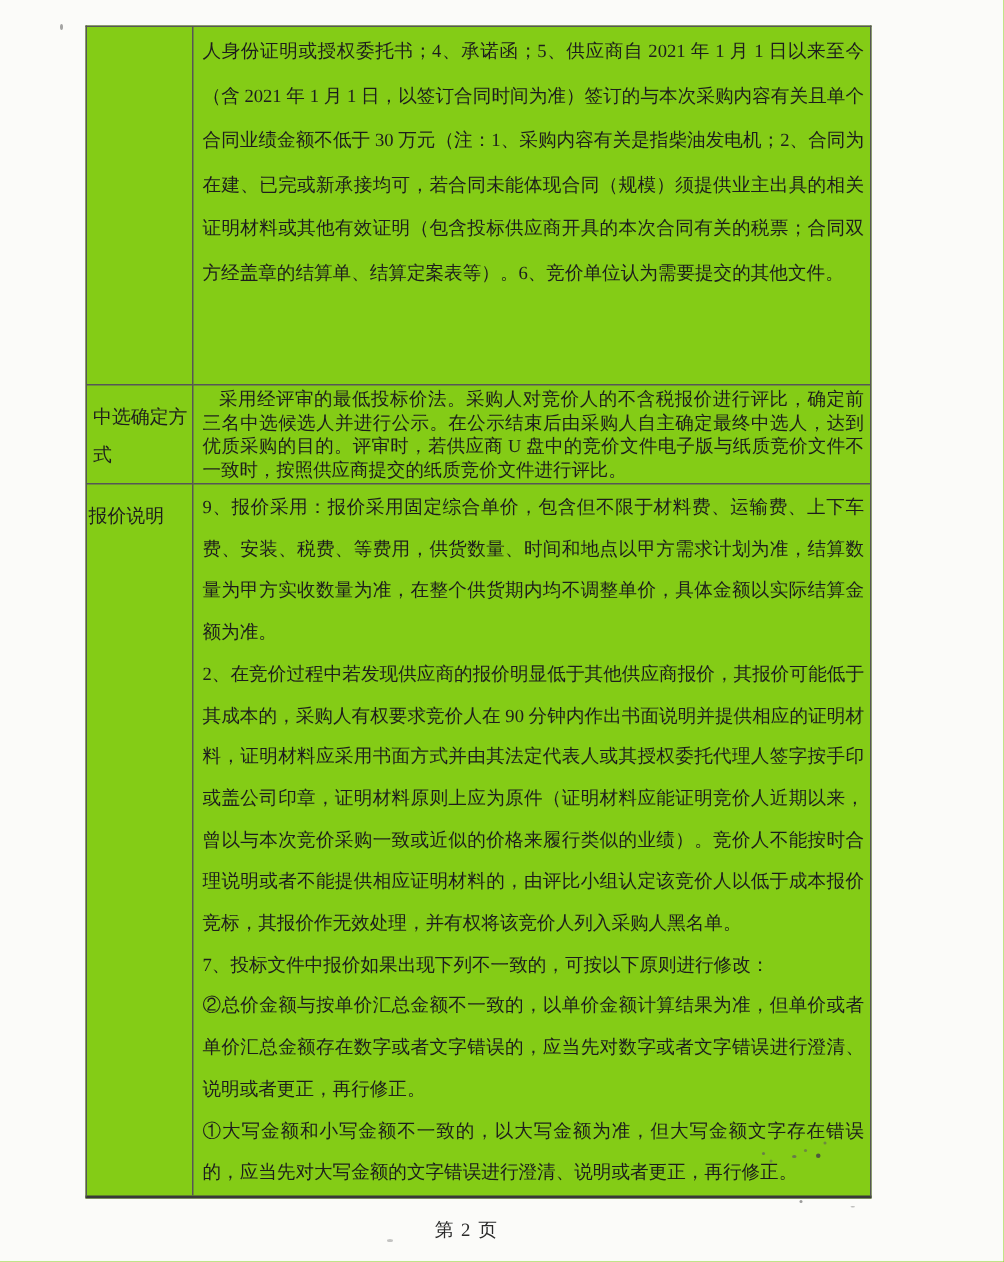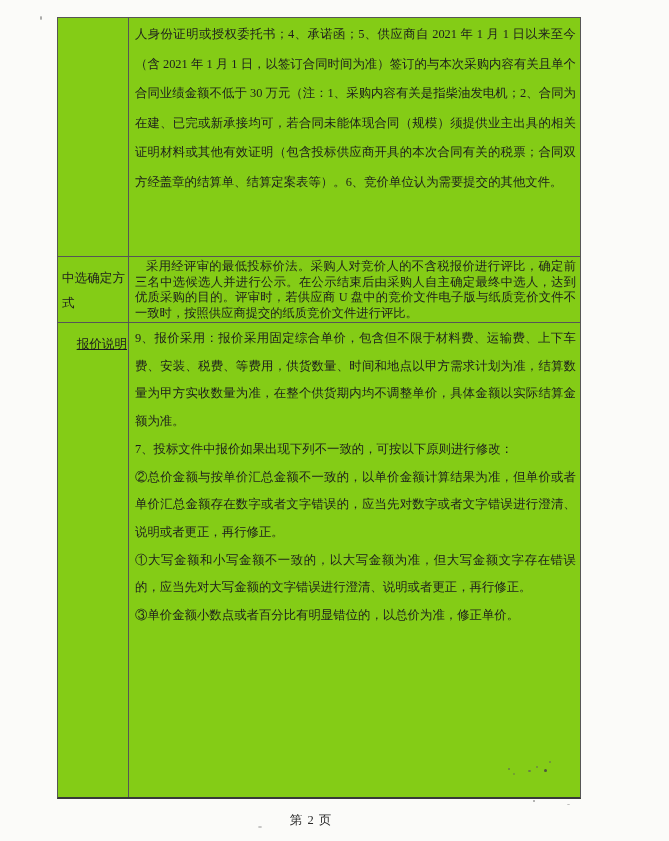--- a/index.html
+++ b/index.html
@@ -33,23 +33,22 @@
     box-sizing: border-box;
     overflow: hidden;
   }
   .cell-label {
     border-right: 1px solid #565656;
     font-size: 12.6px;
     line-height: 25px;
     padding: 9px 1px 0 4px;
   }
   .cell-label.center {
-    text-align: right;
+    text-align: left;
     padding-left: 1px;
-    text-decoration: underline;
   }
   .cell-content {
     padding: 2px 4px 0 6px;
     text-align: justify;
     text-justify: inter-ideograph;
   }
   .row2 { border-top: 1px solid #565656; }
   .row3 { border-top: 1px solid #565656; }
 
   .cell-content p {
@@ -93,20 +92,21 @@
   </div>
 
   <div class="cell cell-label row2">中选确定方式</div>
   <div class="cell cell-content lh-tight row2">
     <p class="indent-sm">采用经评审的最低投标价法。采购人对竞价人的不含税报价进行评比，确定前三名中选候选人并进行公示。在公示结束后由采购人自主确定最终中选人，达到优质采购的目的。评审时，若供应商 U 盘中的竞价文件电子版与纸质竞价文件不一致时，按照供应商提交的纸质竞价文件进行评比。</p>
   </div>
 
   <div class="cell cell-label center row3">报价说明</div>
   <div class="cell cell-content lh-mid row3">
     <p>9、报价采用：报价采用固定综合单价，包含但不限于材料费、运输费、上下车费、安装、税费、等费用，供货数量、时间和地点以甲方需求计划为准，结算数量为甲方实收数量为准，在整个供货期内均不调整单价，具体金额以实际结算金额为准。</p>
+    <p>2、在竞价过程中若发现供应商的报价明显低于其他供应商报价，其报价可能低于其成本的，采购人有权要求竞价人在 90 分钟内作出书面说明并提供相应的证明材料，证明材料应采用书面方式并由其法定代表人或其授权委托代理人签字按手印或盖公司印章，证明材料原则上应为原件（证明材料应能证明竞价人近期以来，曾以与本次竞价采购一致或近似的价格来履行类似的业绩）。竞价人不能按时合理说明或者不能提供相应证明材料的，由评比小组认定该竞价人以低于成本报价竞标，其报价作无效处理，并有权将该竞价人列入采购人黑名单。</p>
     <p>7、投标文件中报价如果出现下列不一致的，可按以下原则进行修改：</p>
     <p>②总价金额与按单价汇总金额不一致的，以单价金额计算结果为准，但单价或者单价汇总金额存在数字或者文字错误的，应当先对数字或者文字错误进行澄清、说明或者更正，再行修正。</p>
     <p>①大写金额和小写金额不一致的，以大写金额为准，但大写金额文字存在错误的，应当先对大写金额的文字错误进行澄清、说明或者更正，再行修正。</p>
     <p>③单价金额小数点或者百分比有明显错位的，以总价为准，修正单价。</p>
   </div>
 
 </div>
 
 <div class="page-footer">第 2 页</div>
 

